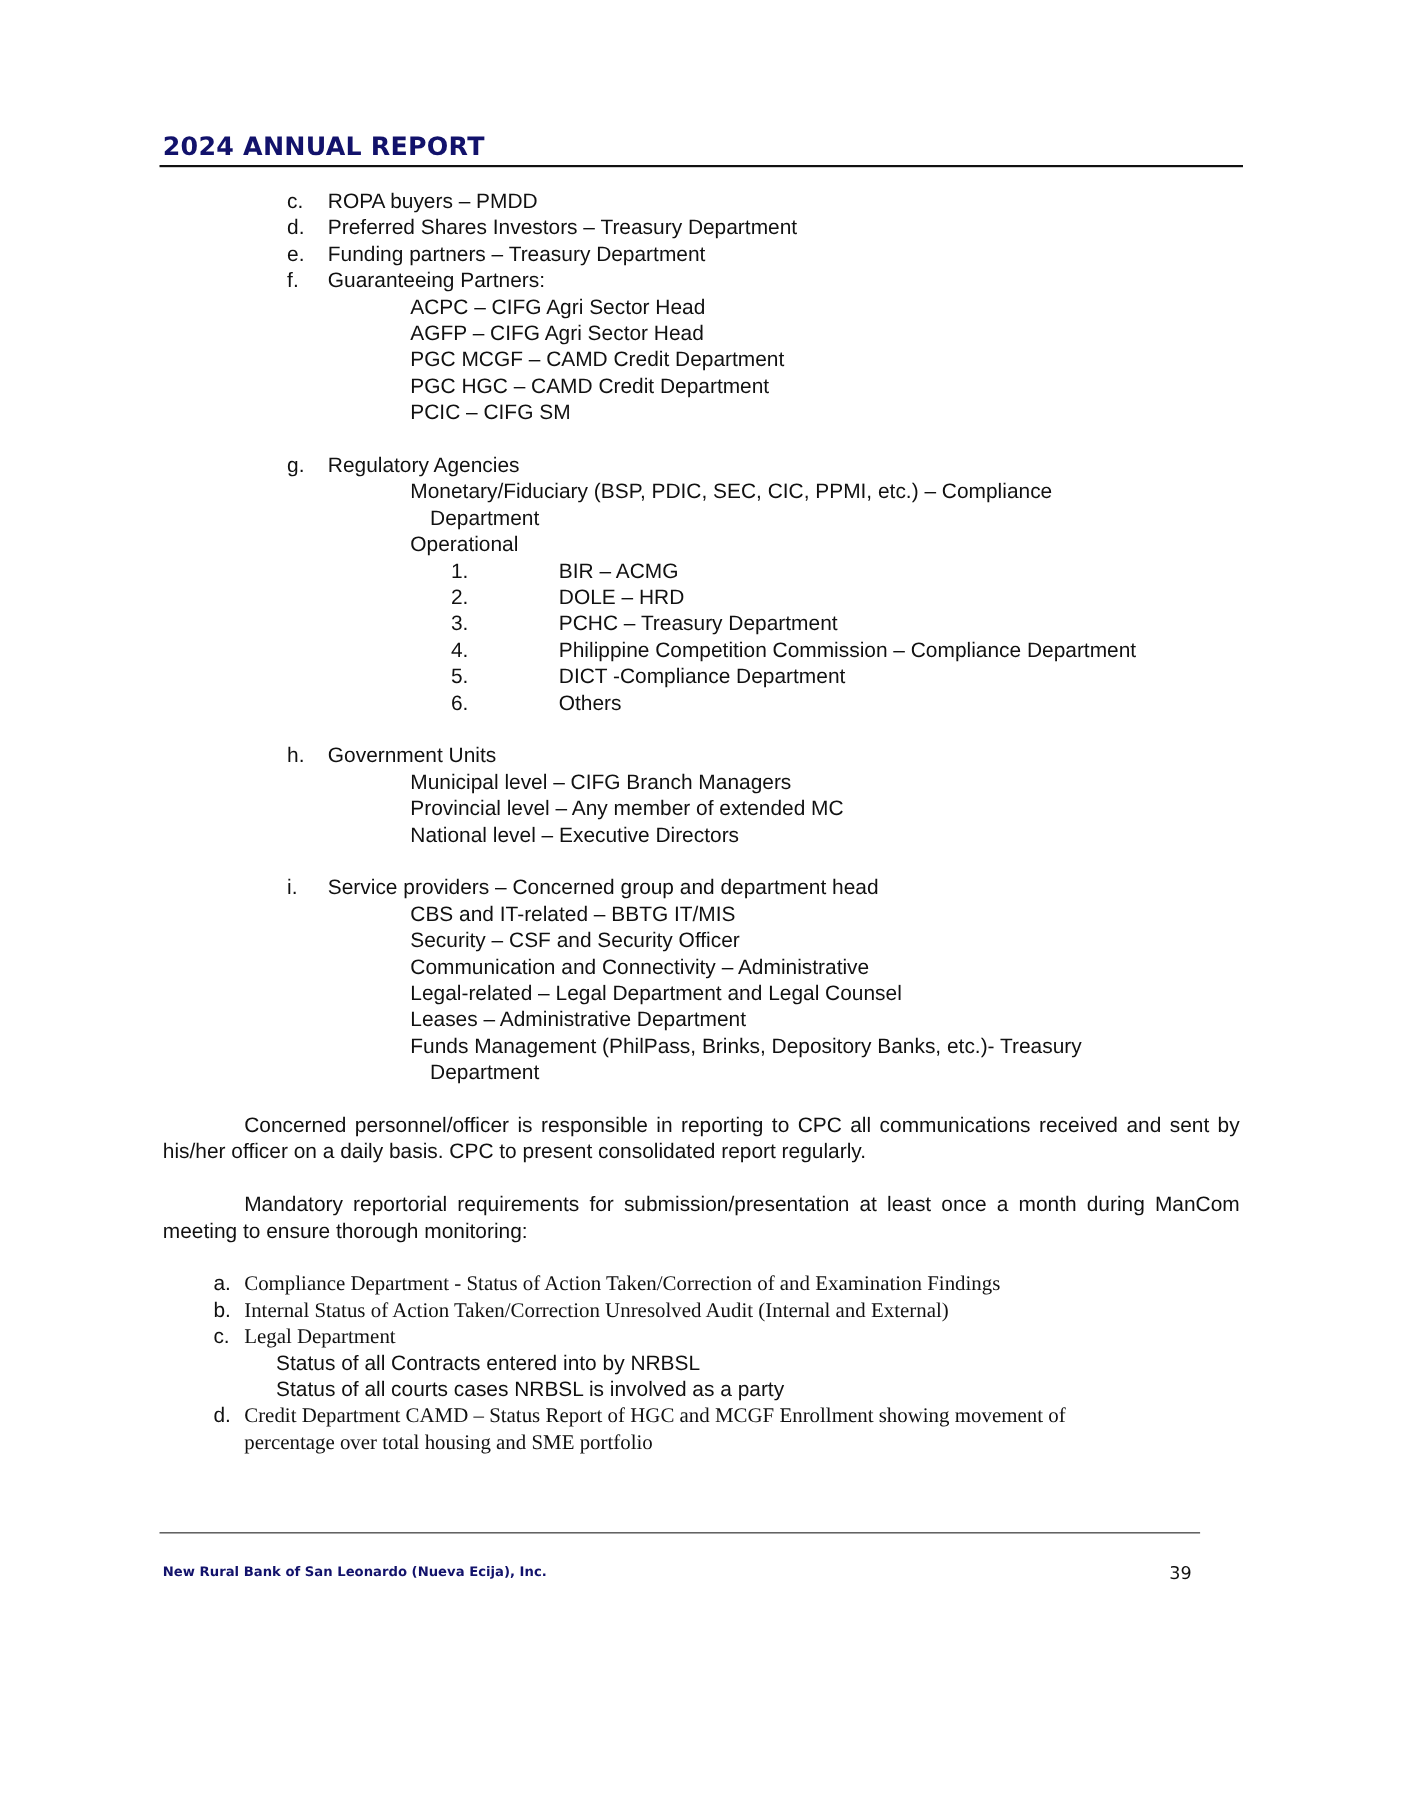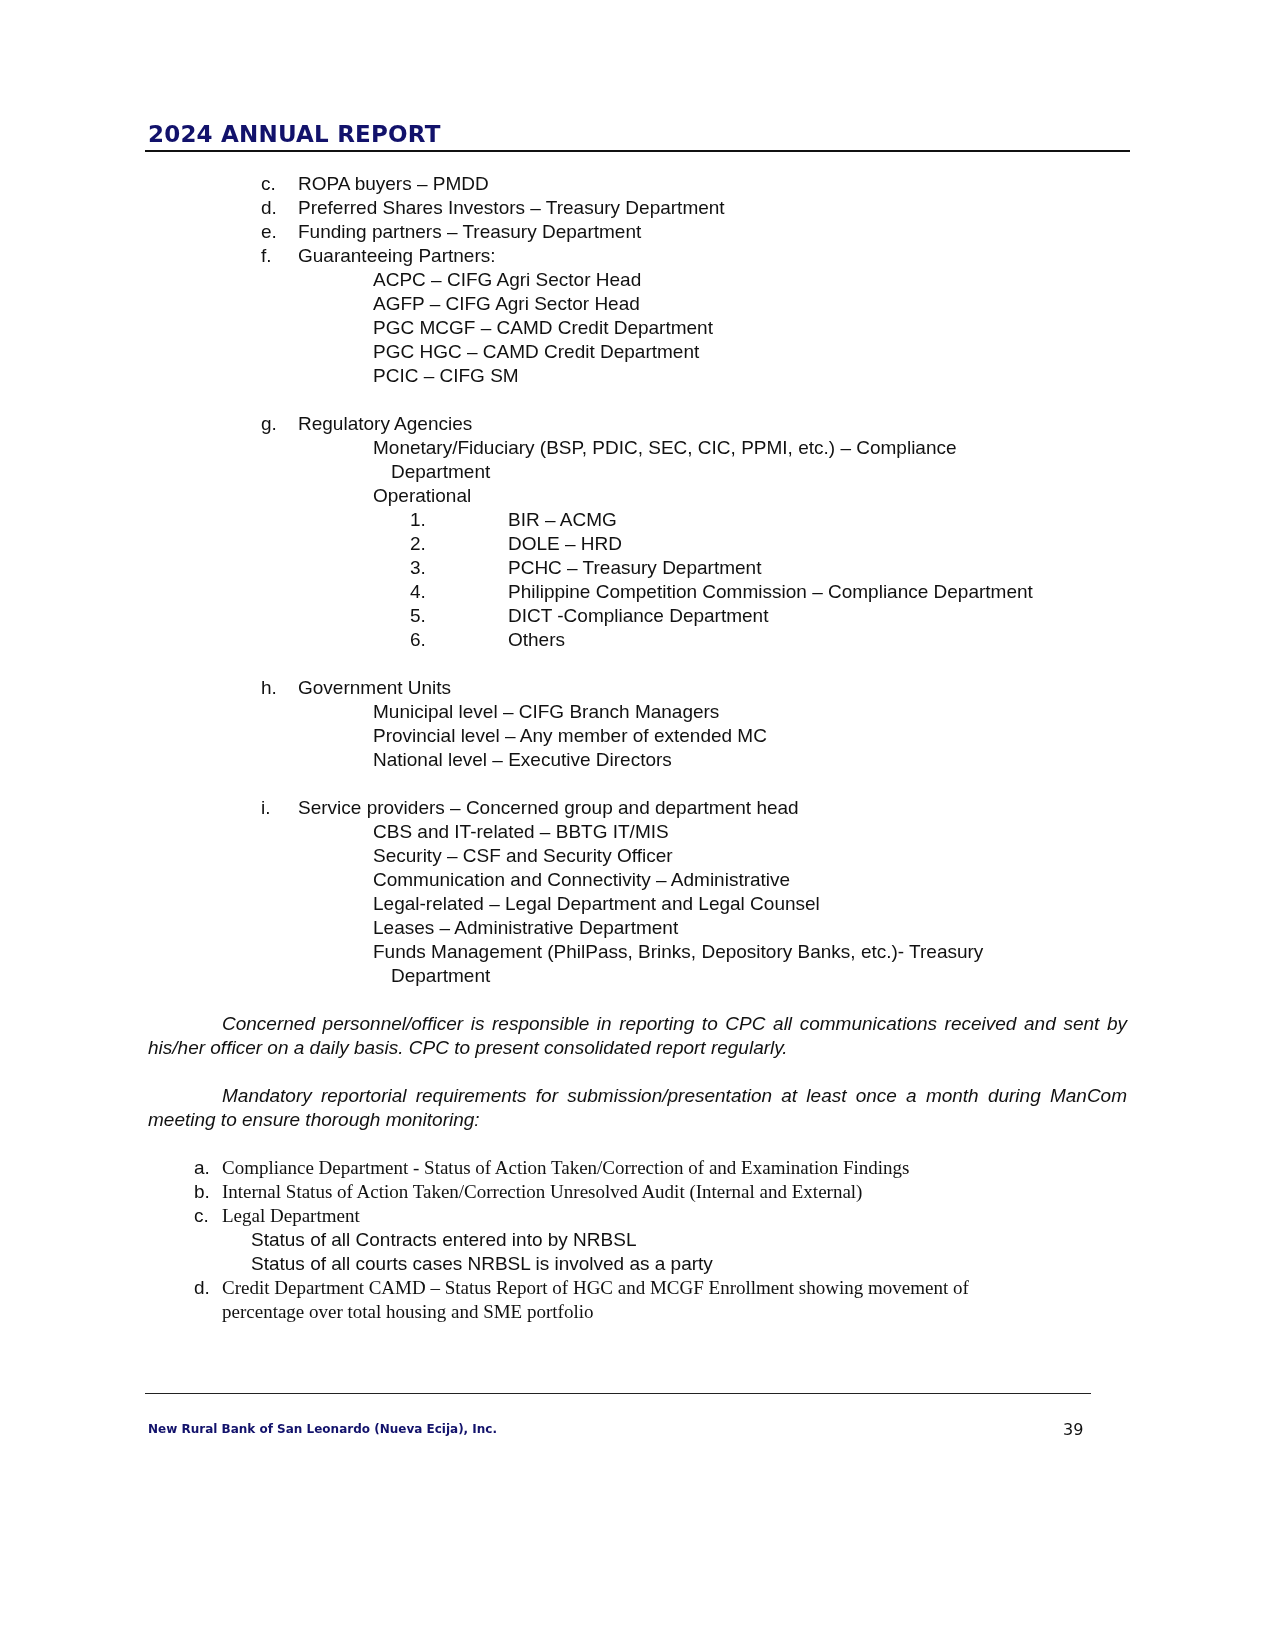--- a/index.html
+++ b/index.html
@@ -9,21 +9,21 @@
          font-weight:bold; font-size:23px; color:#12126b; letter-spacing:0.2px; }
   .rule-top { position:absolute; left:145px; width:985px; top:150px; height:0; border-top:2px solid #111; }
   .line { position:absolute; font-size:19px; line-height:24px; white-space:nowrap; }
   .lbl-a { position:absolute; left:261px; }
   .txt-a { position:absolute; left:298px; } 
   .txt-r { position:absolute; left:373px; }
   .cont-r { position:absolute; left:391px; }
   .lbl-n { position:absolute; left:410px; }
   .txt-n { position:absolute; left:476px;margin-left:32px; }
   .para { position:absolute; left:148px; width:979px; font-size:19px; line-height:24px;
-          text-align:justify; text-indent:74px;font-style:italic; }
+          text-align:justify; text-indent:74px; }
   .lbl-b { position:absolute; left:194px; }
   .txt-b { position:absolute; left:222px;font-family:Liberation Serif, serif; } 
   .txt-bi { position:absolute; left:251px; }
   .rule-bot { position:absolute; left:145px; width:946px; top:1393px; height:0; border-top:1.5px solid #222; }
   .ftr { position:absolute; left:148px; top:1422px; font-family:"DejaVu Sans", sans-serif;
          font-weight:bold; font-size:12px; color:#12126b; }
   .pgnum { position:absolute; left:1063px; top:1420px; font-family:"DejaVu Sans", sans-serif;
            font-size:16px; color:#111; }
 </style>
 </head>

